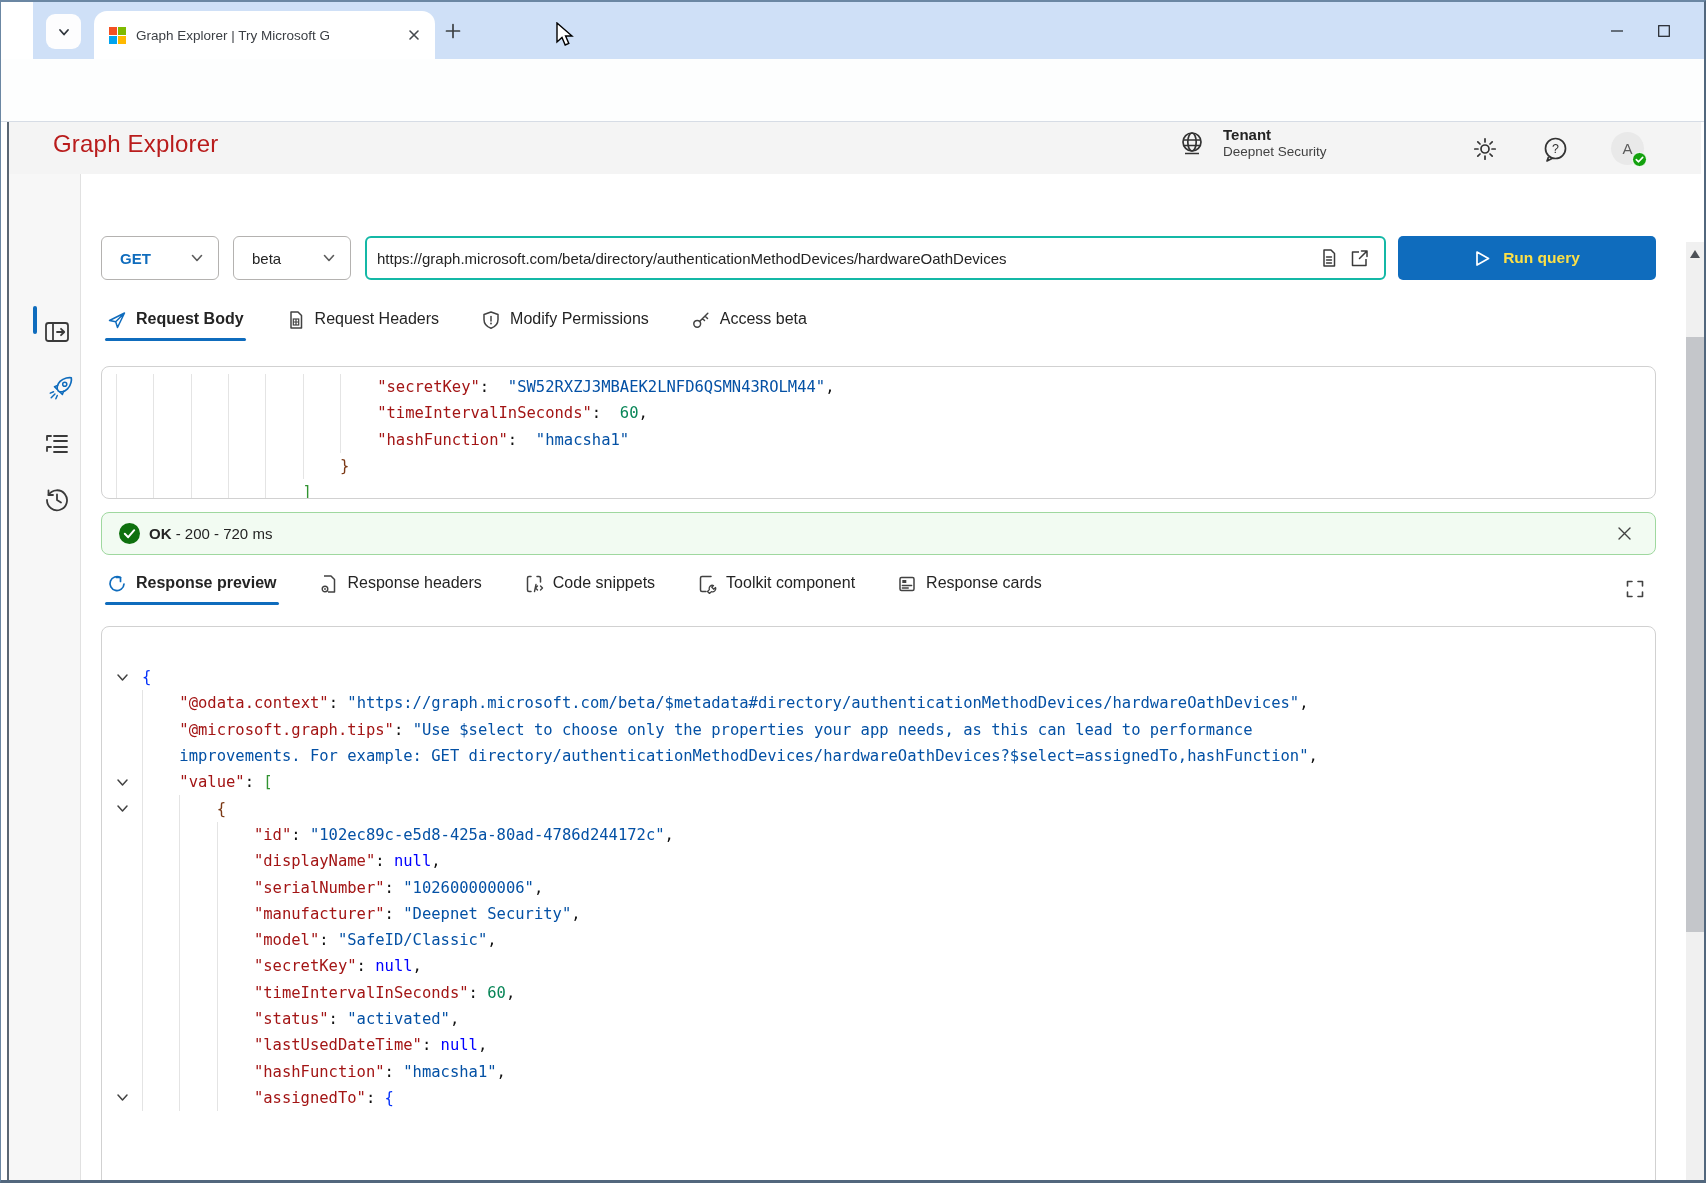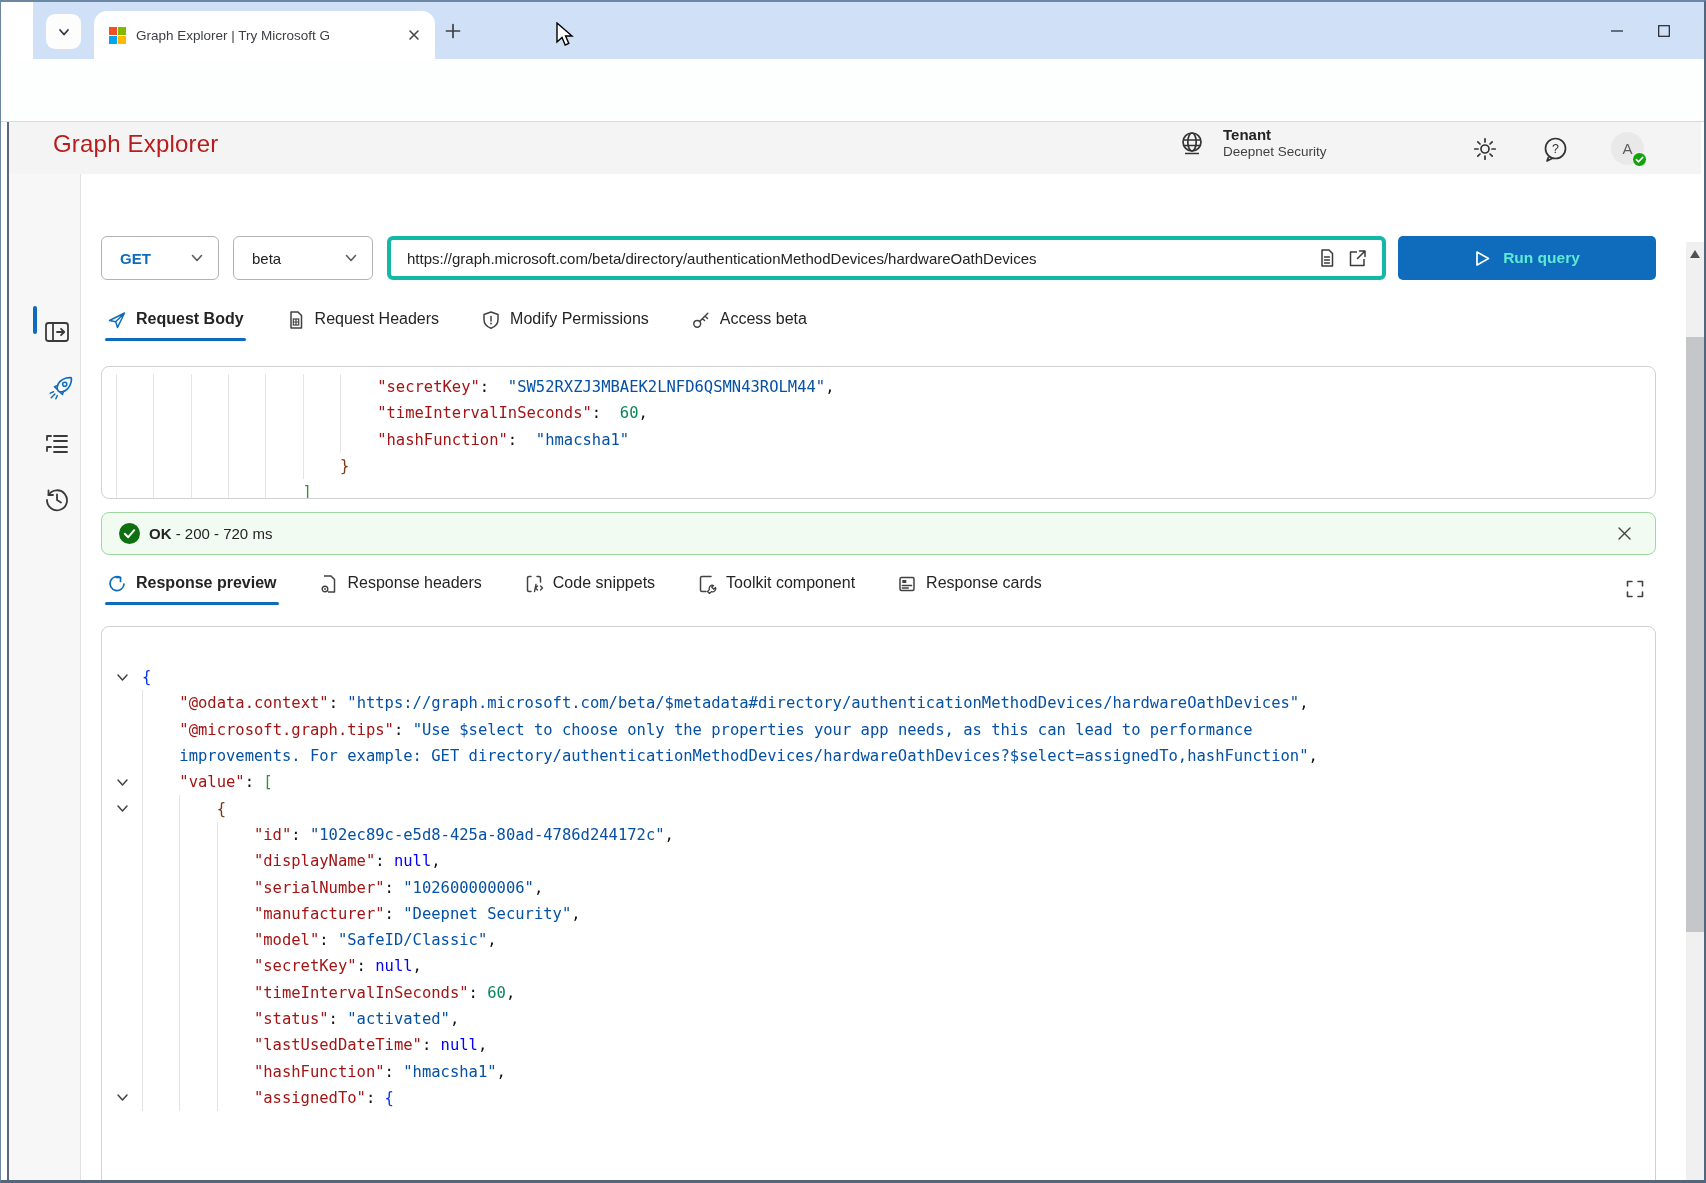--- a/index.html
+++ b/index.html
@@ -51,26 +51,26 @@
   .sidebar { position:absolute; left:8px; top:52px; width:72px; height:1011px; background:#f7f7f7; border-right:1px solid #e1e1e1; }
   .side-ic { position:absolute; left:34px; width:28px; height:28px; display:flex; align-items:center; justify-content:center; }
   .side-indicator { position:absolute; left:24px; top:132px; width:4px; height:28px; border-radius:2px; background:#0f6cbd; }
 
   
   .main { position:absolute; left:100px; top:52px; width:1555px; height:1011px; }
   .request-row { position:absolute; left:0; top:62px; width:100%; height:44px; display:flex; }
   .dd { height:44px; border:1px solid #b4b2b0; border-radius:6px; background:#fff; display:flex; align-items:center; justify-content:space-between; padding:0 14px 0 18px; cursor:pointer; }
   .dd-method { width:118px; margin-right:14px;gap:36px; }
   .dd-method .dd-val { color:#0f6cbd; font-weight:700; font-size:15px; }
-  .dd-version { width:140px; margin-right:14px; }
+  .dd-version { width:118px; margin-right:14px; }
   .dd-version .dd-val { color:#242424; font-size:15px; }
-  .url-input-wrap { flex:1; height:44px; border:4px solid #14b8a6; border-radius:6px; background:#fff; display:flex; align-items:center; padding:0 10px 0 16px; margin-right:12px; }
+  .url-input-wrap { flex:1; height:44px; border:2px solid #14b8a6; border-radius:6px; background:#fff; display:flex; align-items:center; padding:0 10px 0 10px; margin-right:12px; }
   .url-input { flex:1; border:0; outline:0; font-family:"Liberation Sans",sans-serif; font-size:15px; color:#242424; background:transparent; }
   .in-ic { width:30px; height:30px; display:flex; align-items:center; justify-content:center; }
-  .run-btn { width:258px; height:44px; background:#0f6cbd; border:0; border-radius:5px; color:#5eead4; font-size:15.5px; font-weight:700; display:flex; align-items:center; justify-content:center; gap:12px; cursor:pointer; font-family:"Liberation Sans",sans-serif; }
+  .run-btn { width:258px; height:44px; background:#0f6cbd; border:0; border-radius:5px; color:#fde047; font-size:15.5px; font-weight:700; display:flex; align-items:center; justify-content:center; gap:12px; cursor:pointer; font-family:"Liberation Sans",sans-serif; }
 
   .tabs-row { position:absolute; left:4px; display:flex; gap:38px; }
   .req-tabs { top:128px; } .resp-tabs { top:392px; }
   .ptab { display:flex; align-items:flex-start; gap:9px; padding:8px 2px 11px; font-size:16px; color:#242424; cursor:pointer; position:relative; }
   .ptab.active { font-weight:700; }
   .ptab.active::after { content:""; position:absolute; left:0; right:0; bottom:0; height:3px; border-radius:2px; background:#0f6cbd; }
 
   
   .editor { position:absolute; left:0; width:100%; background:#fff; border:1px solid #d1d1d1; border-radius:8px; overflow:hidden;
     font-family:"DejaVu Sans Mono", monospace; font-size:15.5px; }

